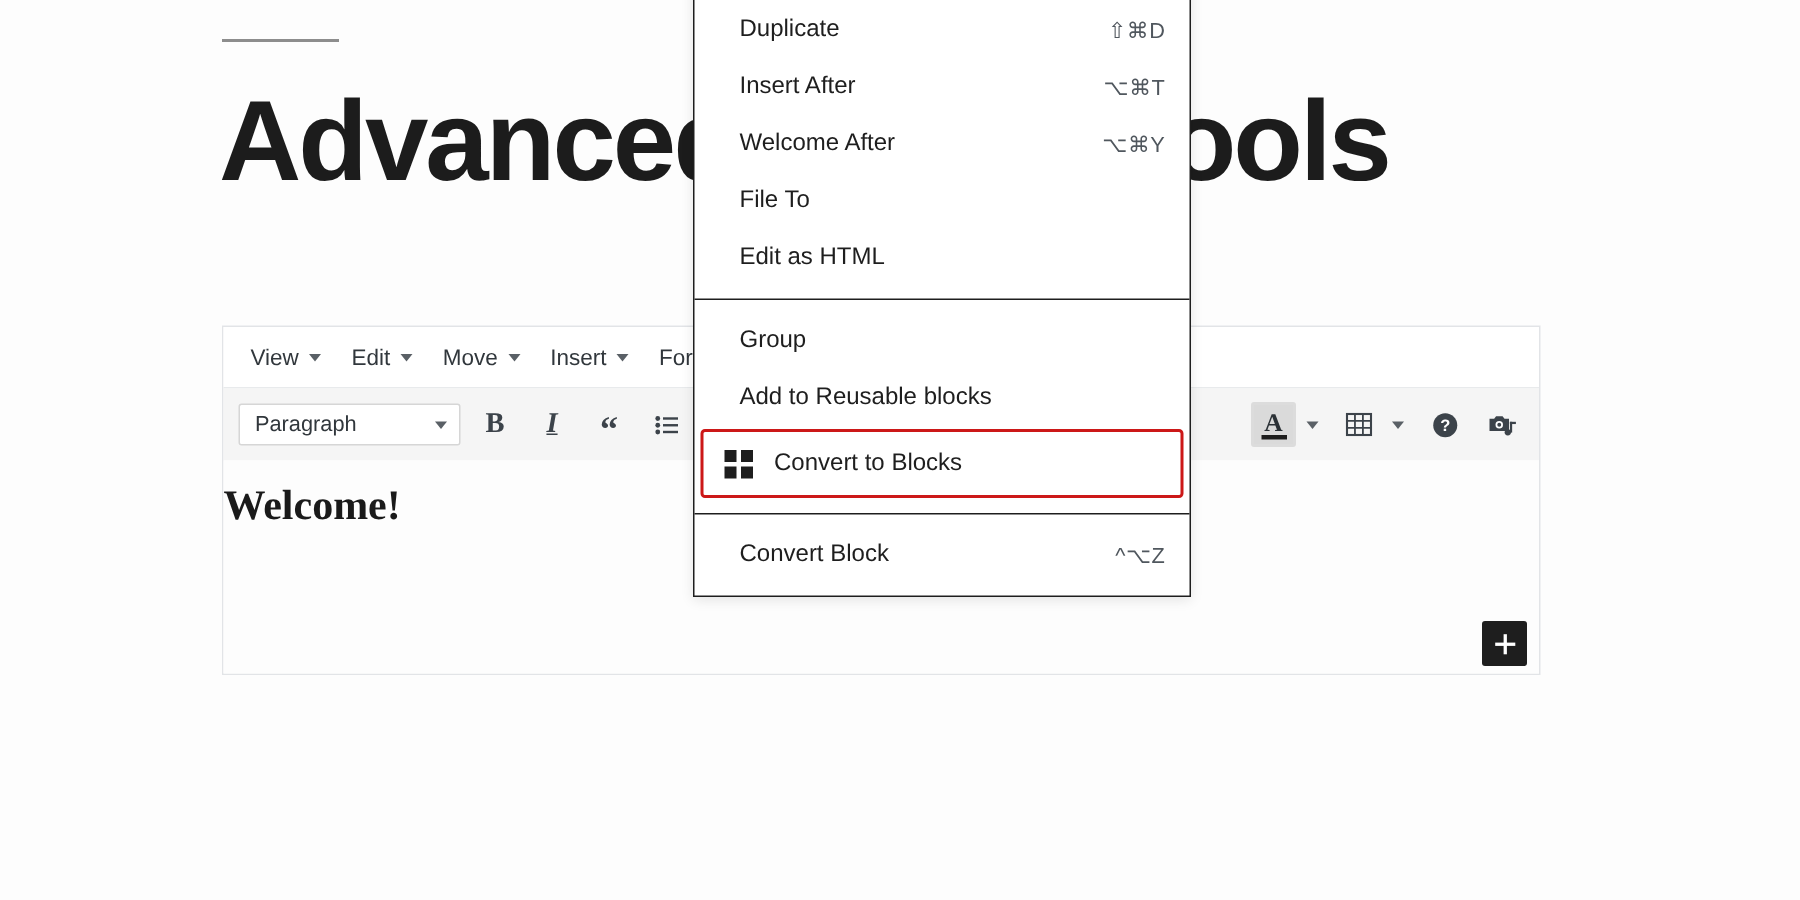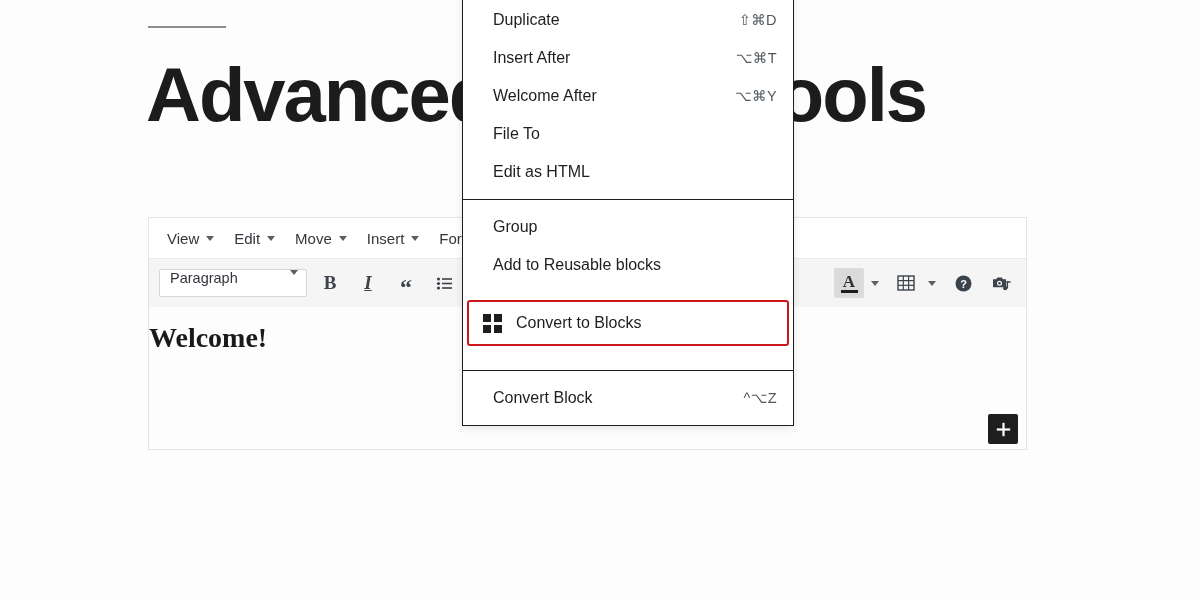--- a/index.html
+++ b/index.html
@@ -88,21 +88,21 @@
     display: flex;
     align-items: center;
     height: 48px;
     padding: 0 10px;
     background: #f5f5f5;
     box-sizing: border-box;
   }
 
   .format-select {
     display: flex;
-    align-items: flex-start;
+    align-items: center;
     justify-content: space-between;
     width: 148px;
     height: 28px;
     padding: 0 8px 0 10px;
     background: #fff;
     border: 1px solid #d6d6d6;
     border-radius: 2px;
     font-size: 14.5px;
     color: #31373c;
     box-sizing: border-box;
@@ -240,21 +240,21 @@
   }
 
   .menu-item.with-icon {
     padding-left: 14px;
     gap: 14px;
   }
 
   .menu-item.highlighted {
     position: relative;
     height: 46px;
-    margin: 16px 4px;
+    margin: 2px 4px;
     padding-left: 14px;
     border: 2px solid #cc1818;
     border-radius: 3px;
     background: #fff;
   }
 
   .grid-icon {
     display: grid;
     grid-template-columns: 8px 8px;
     grid-template-rows: 8px 8px;

